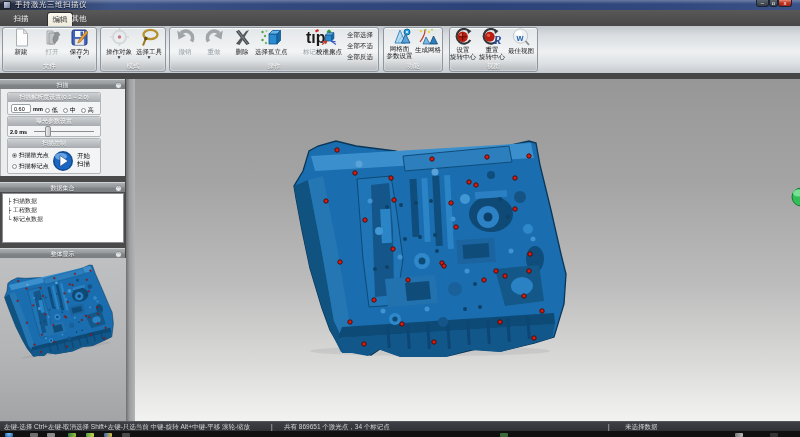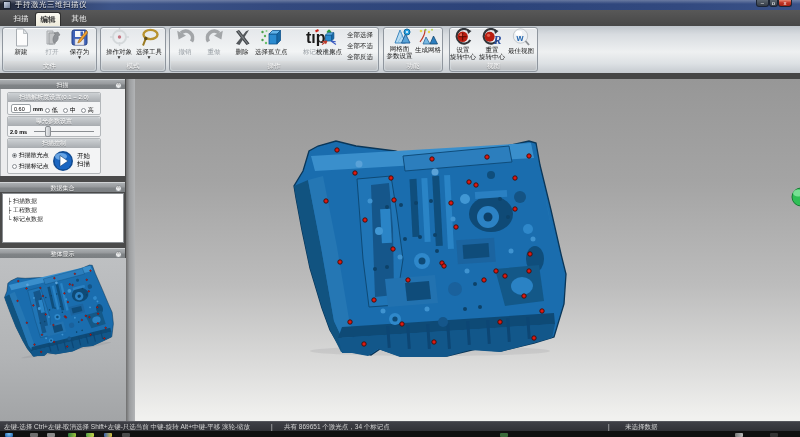--- a/index.html
+++ b/index.html
@@ -11,21 +11,21 @@
 #appicon{position:absolute;left:3px;top:1px;width:8px;height:8px;background:linear-gradient(135deg,#cfd8e8,#6a7890);border:1px solid #1a2230;border-radius:1px}
 #apptitle{position:absolute;left:15px;top:0px;color:#f0f2f6;font-size:7.5px;line-height:10px;letter-spacing:.5px;text-shadow:0 1px 1px #000}
 .winbtn{position:absolute;top:0;height:7px;border:1px solid #1b2433;border-top:none;border-radius:0 0 3px 3px;color:#fff;font-size:6px;line-height:6px;text-align:center}
 #btnmin{left:756px;width:13px;background:linear-gradient(#5a646e,#353d47)}
 #btnmax{left:769px;width:9px;background:linear-gradient(#5a646e,#353d47)}
 #btncls{left:778px;width:14px;background:linear-gradient(#e88b75,#c43425 45%,#a02315)}
 
 #tabstrip{position:absolute;left:0;top:10px;width:800px;height:16px;background:linear-gradient(#585858,#474747)}
 .tab{position:absolute;top:2px;height:14px;color:#f2f2f2;font-size:7.5px;line-height:14px;text-align:center}
 #tab1{left:8px;width:26px}
-#tab2{left:35px;width:26px;background:linear-gradient(#fbf9f1,#efecdc);color:#333;border-radius:3px 3px 0 0;border:1px solid #2f2f2f;border-bottom:none;font-weight:bold}
+#tab2{left:47px;width:26px;background:linear-gradient(#fbf9f1,#efecdc);color:#333;border-radius:3px 3px 0 0;border:1px solid #2f2f2f;border-bottom:none;font-weight:normal}
 #tab3{left:66px;width:26px}
 
 #ribbon{position:absolute;left:0;top:26px;width:800px;height:47px;
  background:linear-gradient(#bfc5cb 0%,#d8dce0 18%,#eef0f1 55%,#dde1e4 80%,#c5cad0 100%)}
 .grp{position:absolute;top:1px;height:45px;border:1px solid #8f969e;border-radius:3px;
  background:linear-gradient(#e4e7ea 0%,#f2f4f5 55%,#dbdfe2 78%,#c9cfd4 100%);box-shadow:inset 0 1px 0 #fafbfb}
 .grplabel{position:absolute;left:1px;right:1px;bottom:1px;height:9px;border-radius:0 0 2px 2px;
  background:linear-gradient(#dcdedf,#b9bdc1);color:#fff;font-size:6.5px;line-height:9px;text-align:center;text-shadow:0 1px 1px rgba(0,0,0,.45)}
 .btn{position:absolute;top:2px;text-align:center;color:#222}
 .btn .ic{display:block;margin:0 auto}

